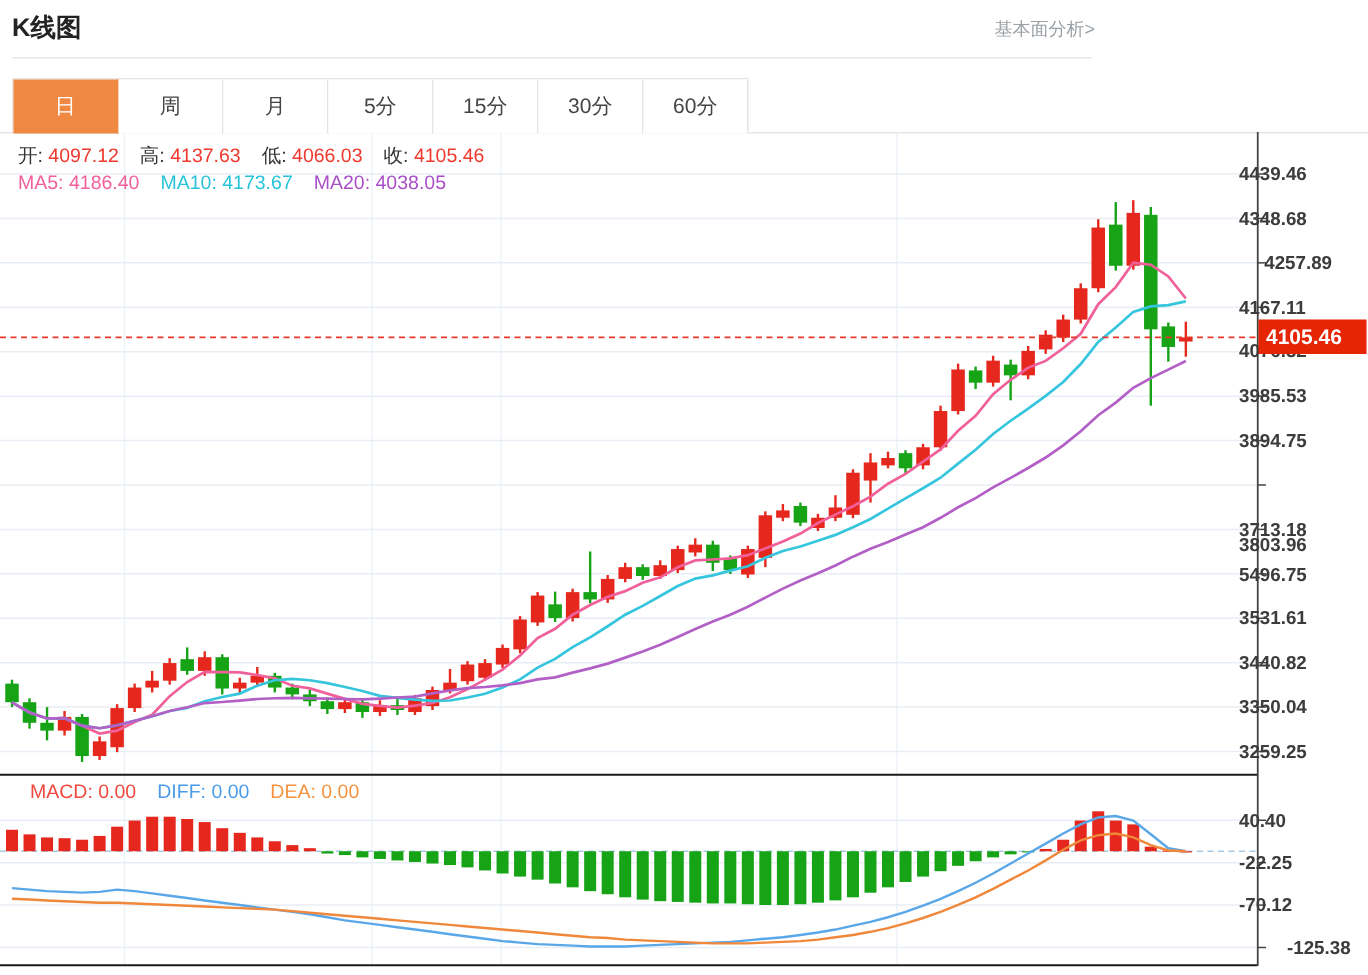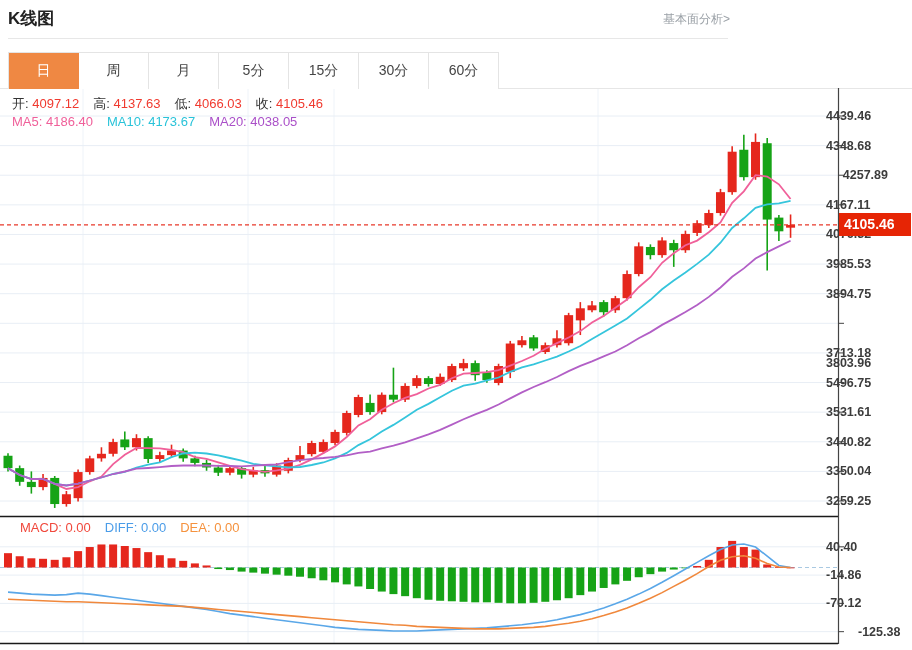--- a/index.html
+++ b/index.html
@@ -311,19 +311,19 @@
       <div class="ylab" style="top: 256.085px;">3985.53</div>
       <div class="ylab" style="top: 285.7px;">3894.75</div>
       <div class="ylab" style="top: 315.318px; margin-top: 40px;">3803.96</div>
       <div class="ylab" style="top: 344.933px;">3713.18</div>
       <div class="ylab" style="top: 374.551px;">5496.75</div>
       <div class="ylab" style="top: 404.166px;">3531.61</div>
       <div class="ylab" style="top: 433.785px;">3440.82</div>
       <div class="ylab" style="top: 463.4px;">3350.04</div>
       <div class="ylab" style="top: 493.018px;">3259.25</div>
       <div class="ylab" style="top: 538.825px;">40.40</div>
-      <div class="ylab" style="top: 567.105px;">-14.86</div>
+      <div class="ylab" style="top: 567.105px;">-22.25</div>
       <div class="ylab" style="top: 595.385px;">-70.12</div>
       <div class="ylab" style="top: 623.665px; margin-left: 32px;">-125.38</div>
     </div>
 
   <div class="badge" id="badge" style="top: 213.46px;">4105.46</div>
 </div>
 
 </body></html>

